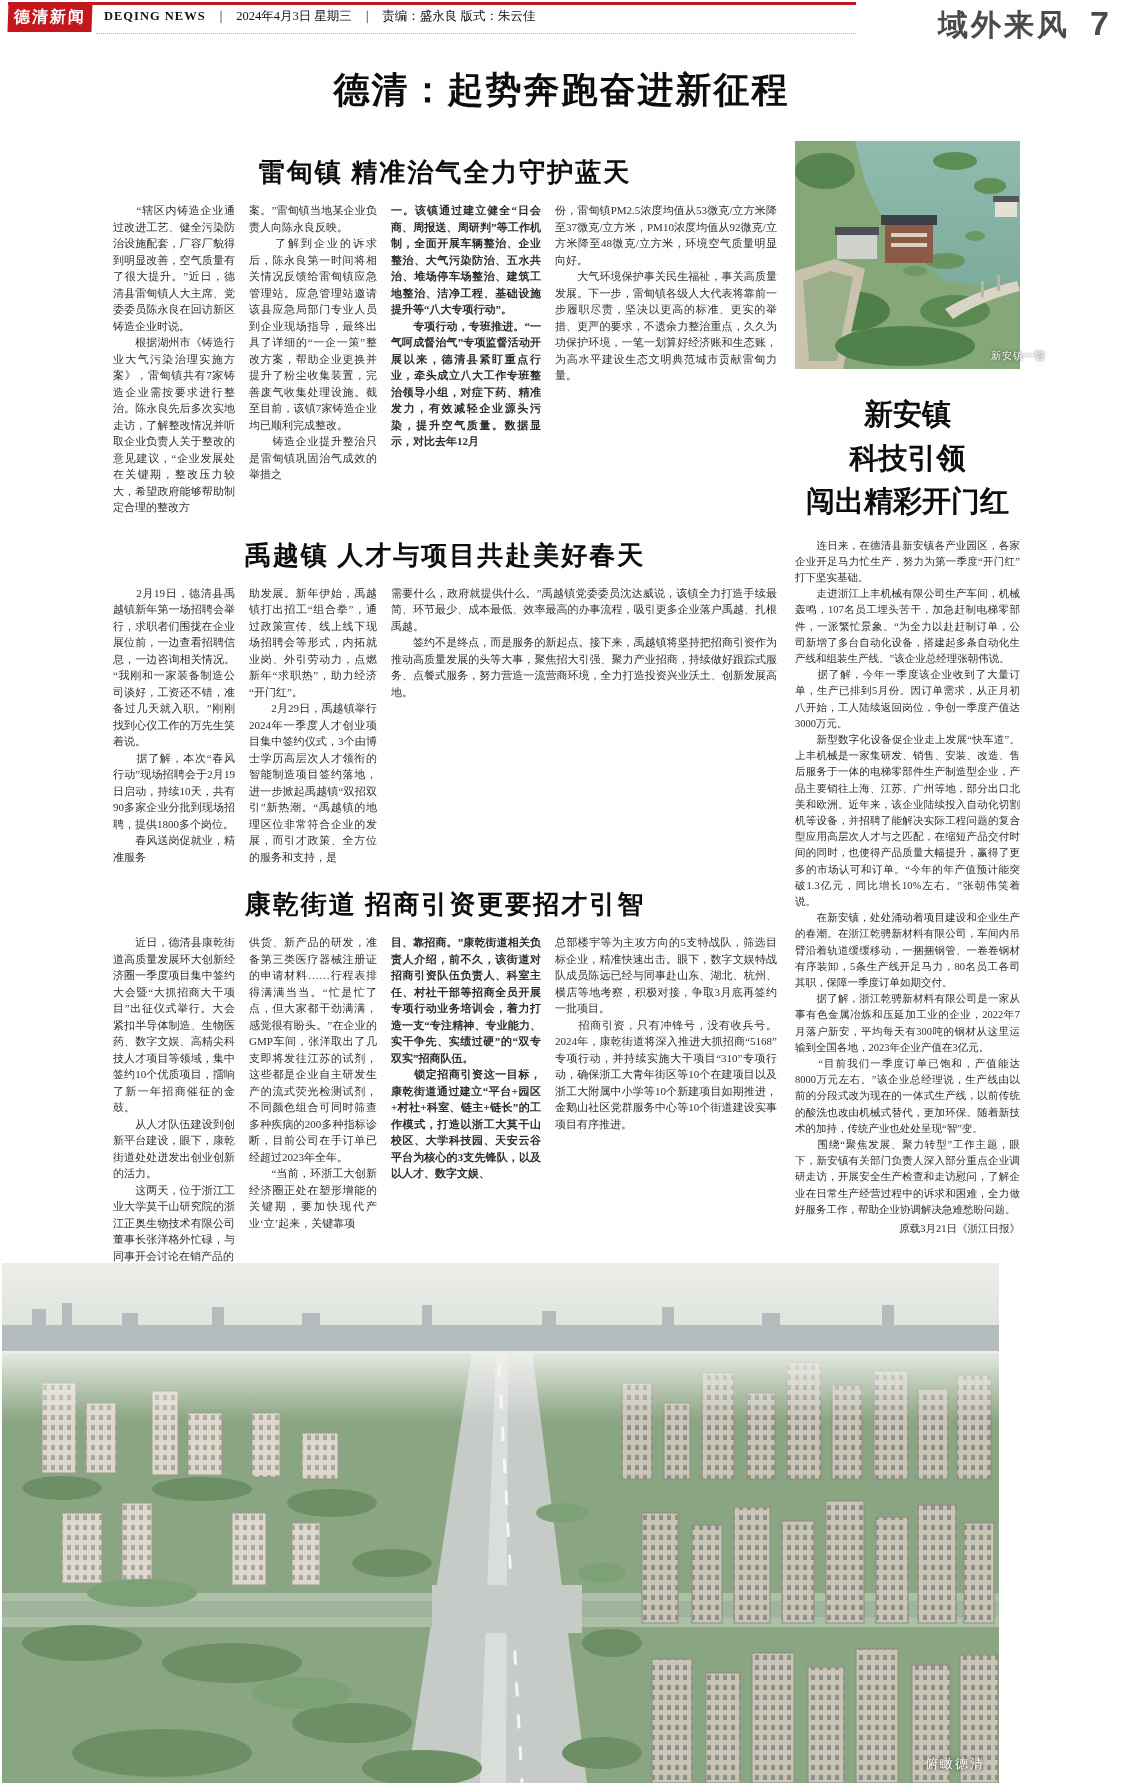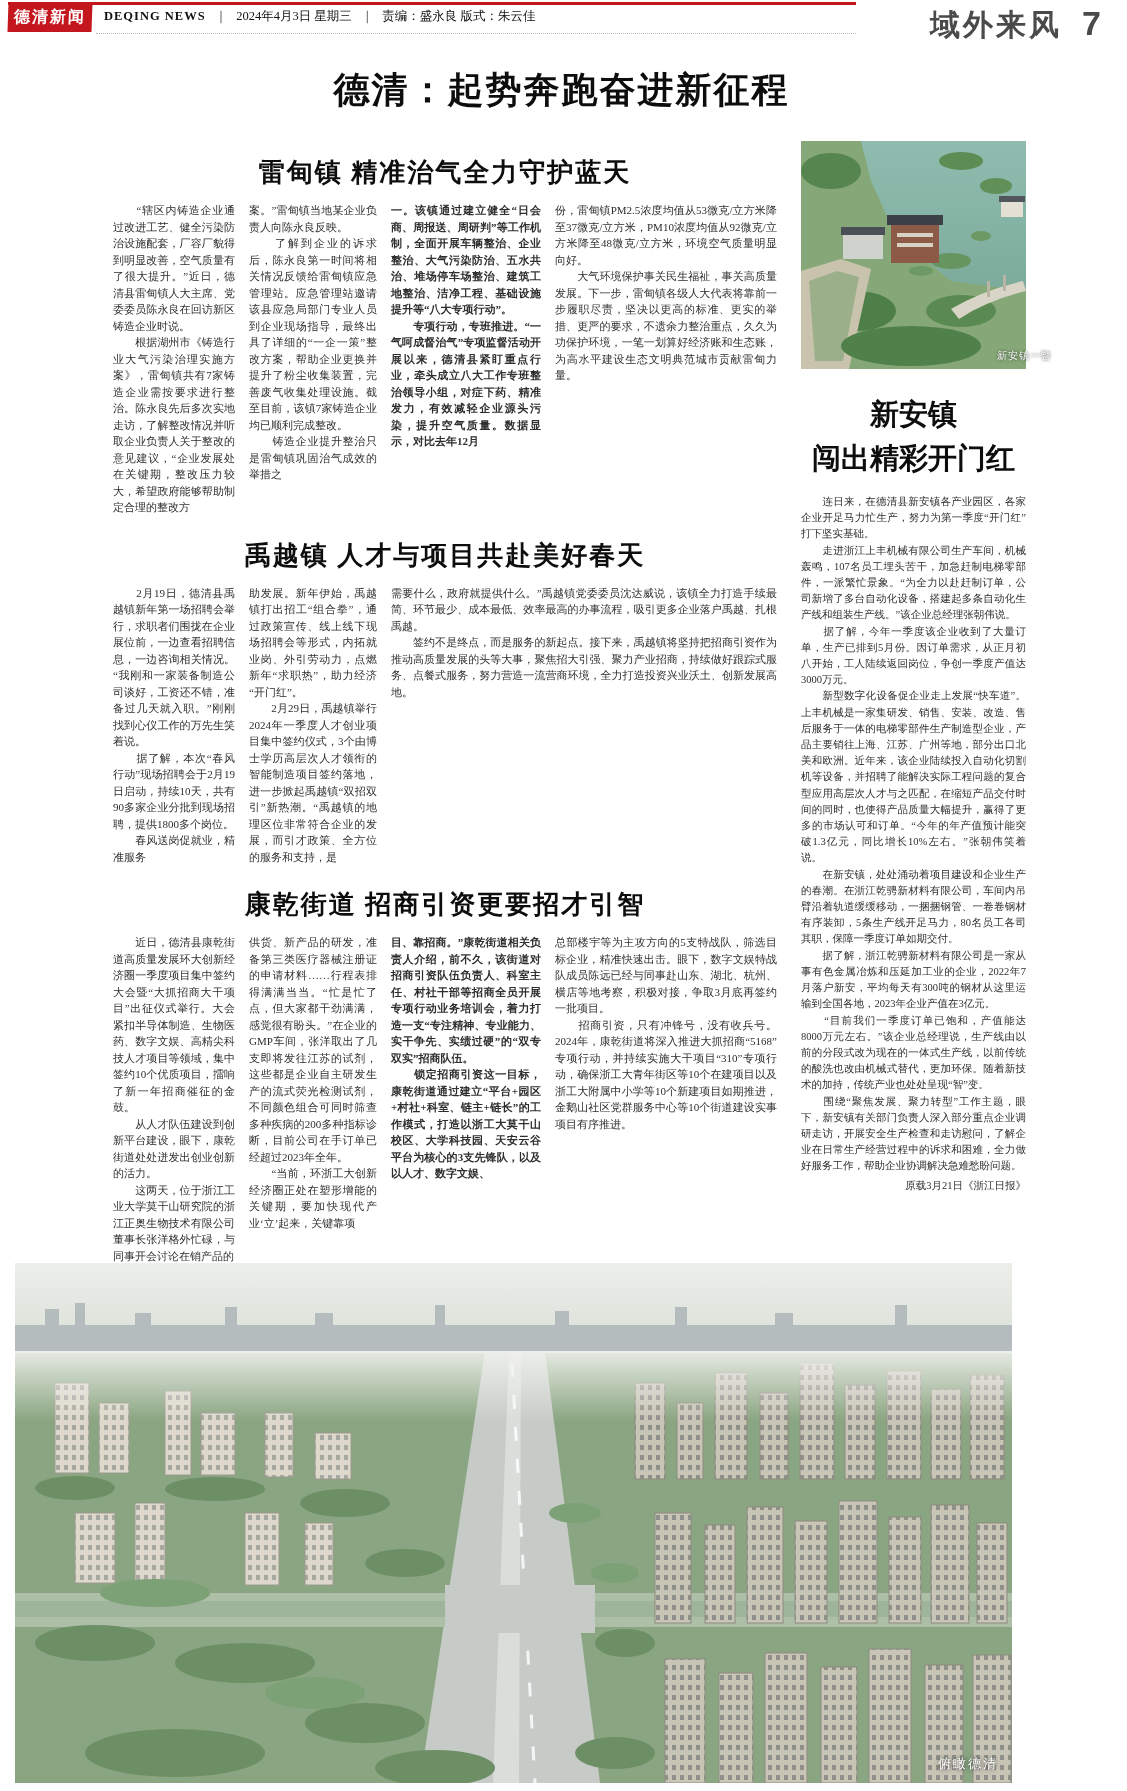--- a/index.html
+++ b/index.html
@@ -8,48 +8,48 @@
   
   .hdr{position:relative;height:46px;}
   .hdr-redline{position:absolute;left:8px;top:2px;width:848px;height:3px;background:#c3161d;}
   .hdr-dotline{position:absolute;left:96px;top:33px;width:760px;border-top:1px dotted #b7b7b7;}
   .logo-box{position:absolute;left:8px;top:2px;width:84px;height:30px;background:#c3161d;color:#fff;
             display:flex;align-items:center;justify-content:center;font-weight:900;font-size:16px;
             letter-spacing:2px;transform:skewX(-2deg);}
   .hdr-meta{position:absolute;left:104px;top:8px;font-size:12.5px;color:#111;white-space:nowrap;}
   .hdr-meta .en{font-weight:700;font-family:"Liberation Serif",serif;letter-spacing:1px;}
   .hdr-meta .div{margin:0 6px;color:#333;}
-  .section-wrap{position:absolute;right:26px;top:4px;color:#4a4a4a;white-space:nowrap;text-align:center;}
+  .section-wrap{position:absolute;right:18px;top:4px;color:#4a4a4a;white-space:nowrap;text-align:center;}
   .section-name{font-size:30px;font-weight:900;letter-spacing:3px;font-family:"Liberation Sans",sans-serif;}
   .page-no{font-size:34px;font-weight:700;margin-left:16px;font-family:"Liberation Sans",sans-serif;}
   
   .headline{width:897px;margin:20px 0 0 113px;text-align:center;font-size:36px;font-weight:900;
             letter-spacing:2px;color:#0d0d0d;}
   .lead{width:782px;margin:14px 0 0 181px;font-size:12.5px;line-height:1.8;color:#222;
         text-align:justify;white-space:pre-line;}
   
-  .content{display:flex;margin:18px 0 0 113px;width:899px;gap:24px;}
+  .content{display:flex;margin:18px 0 0 113px;width:899px;gap:18px;}
   .left-col{width:664px;flex:0 0 664px;}
   .rail{width:225px;flex:0 0 225px;}
   article h2{font-size:26px;font-weight:900;text-align:center;letter-spacing:2px;margin:22px 0 12px;color:#0d0d0d;}
   .cols{display:flex;gap:14px;}
   .col{font-size:11px;line-height:16.5px;text-align:justify;white-space:pre-line;color:#2e2e2e;}
   .c1{flex:0 0 122px;} .c2{flex:0 0 128px;font-family:Liberation Serif, serif;} .c3{flex:0 0 150px;font-weight:bold;} .c4{flex:1;}
   
   .rail-photo{position:relative;width:257px;height:228px;margin:8px 0 0 0;}
   .rail-photo svg{display:block;}
   .photo-cap{position:absolute;right:6px;bottom:6px;color:#fff;font-size:10px;letter-spacing:1px;
              text-shadow:0 0 3px rgba(0,0,0,.85);}
   .xinan-title{margin:24px 0 10px;text-align:center;font-size:29px;font-weight:900;line-height:1.5;color:#0d0d0d;}
   .xinan-title span{display:block;}
   .xinan-body{margin-top:14px;font-size:10.5px;line-height:16.2px;text-align:justify;
               white-space:pre-line;color:#2e2e2e;}
   .xinan-src{margin-top:4px;text-align:right;font-size:10.5px;color:#2e2e2e;}
   
-  .bottom-photo{position:absolute;left:15px;bottom:8px;width:997px;height:520px;}
+  .bottom-photo{position:absolute;left:2px;bottom:8px;width:997px;height:520px;}
   .bottom-photo svg{display:block;}
   .bp-cap{position:absolute;right:14px;bottom:10px;color:#fff;font-size:13px;letter-spacing:2px;
           text-shadow:0 0 4px rgba(0,0,0,.8);}
 </style>
 </head>
 <body>
 
 <div class="page">
 
   <header class="hdr">
@@ -155,20 +155,21 @@
           <path d="M150,168 Q180,150 222,140 L225,150 Q185,160 158,178 Z" fill="#d8d4c6"></path>
           <rect x="186" y="140" width="3" height="16" fill="#b9b4a4"></rect>
           <rect x="202" y="134" width="3" height="16" fill="#b9b4a4"></rect>
           <ellipse cx="110" cy="205" rx="70" ry="20" fill="#51814a"></ellipse>
         </svg>
         <figcaption class="photo-cap">新安镇一瞥</figcaption>
       </figure>
 
       <h2 class="xinan-title">
         <span>新安镇</span>
+        <span>科技引领</span>
         <span>闯出精彩开门红</span>
       </h2>
 
       <div class="xinan-body">　　连日来，在德清县新安镇各产业园区，各家企业开足马力忙生产，努力为第一季度“开门红”打下坚实基础。
 　　走进浙江上丰机械有限公司生产车间，机械轰鸣，107名员工埋头苦干，加急赶制电梯零部件，一派繁忙景象。“为全力以赴赶制订单，公司新增了多台自动化设备，搭建起多条自动化生产线和组装生产线。”该企业总经理张朝伟说。
 　　据了解，今年一季度该企业收到了大量订单，生产已排到5月份。因订单需求，从正月初八开始，工人陆续返回岗位，争创一季度产值达3000万元。
 　　新型数字化设备促企业走上发展“快车道”。上丰机械是一家集研发、销售、安装、改造、售后服务于一体的电梯零部件生产制造型企业，产品主要销往上海、江苏、广州等地，部分出口北美和欧洲。近年来，该企业陆续投入自动化切割机等设备，并招聘了能解决实际工程问题的复合型应用高层次人才与之匹配，在缩短产品交付时间的同时，也使得产品质量大幅提升，赢得了更多的市场认可和订单。“今年的年产值预计能突破1.3亿元，同比增长10%左右。”张朝伟笑着说。
 　　在新安镇，处处涌动着项目建设和企业生产的春潮。在浙江乾骋新材料有限公司，车间内吊臂沿着轨道缓缓移动，一捆捆钢管、一卷卷钢材有序装卸，5条生产线开足马力，80名员工各司其职，保障一季度订单如期交付。
 　　据了解，浙江乾骋新材料有限公司是一家从事有色金属冶炼和压延加工业的企业，2022年7月落户新安，平均每天有300吨的钢材从这里运输到全国各地，2023年企业产值在3亿元。
 　　“目前我们一季度订单已饱和，产值能达8000万元左右。”该企业总经理说，生产线由以前的分段式改为现在的一体式生产线，以前传统的酸洗也改由机械式替代，更加环保。随着新技术的加持，传统产业也处处呈现“智”变。

